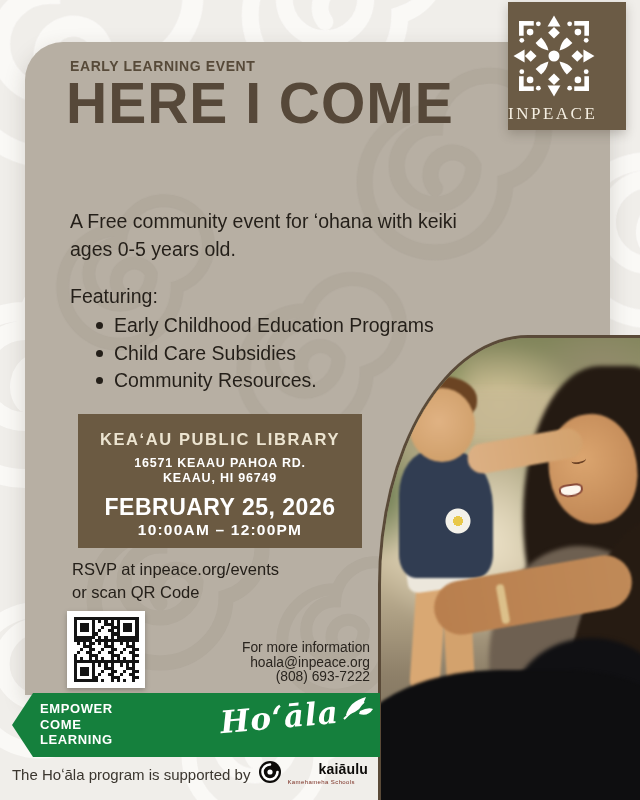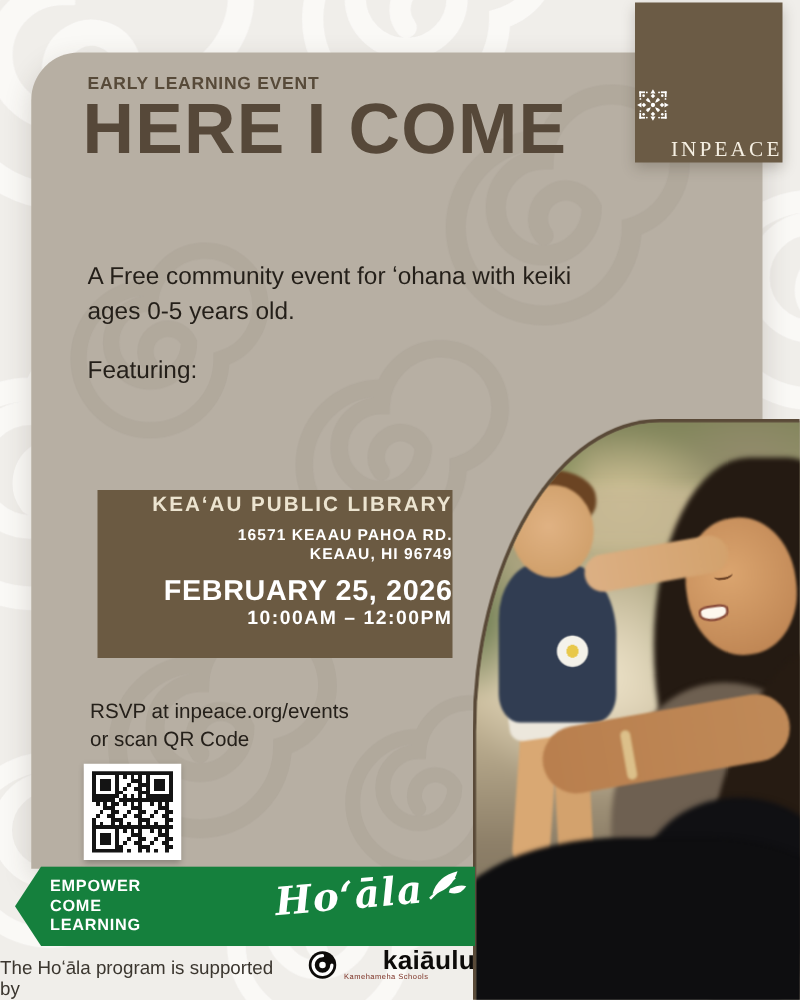--- a/index.html
+++ b/index.html
@@ -14,22 +14,22 @@
 
   .eyebrow{position:absolute;left:70px;top:58px;font-size:14px;font-weight:800;letter-spacing:.6px;color:#574a39;}
   .title{position:absolute;left:66px;top:74px;font-size:57px;line-height:59px;font-weight:800;
          letter-spacing:1px;color:#564839;}
   .intro{position:absolute;left:70px;top:207px;font-size:19.5px;line-height:28px;color:#241f19;}
   .featuring{position:absolute;left:70px;top:283px;font-size:19.5px;line-height:27px;color:#241f19;}
   .featuring ul{list-style:none;margin:2px 0 0 0;padding:0;}
   .featuring li{display:flex;align-items:center;margin-left:26px;line-height:27.5px;}
   .featuring .dot{width:7px;height:7px;border-radius:50%;background:#241f19;margin-right:11px;flex:none;}
 
-  .eventbox{position:absolute;left:78px;top:392px;width:284px;height:134px;background:#6b5a42;
-            color:#fff;text-align:right;padding-top:3px;}
+  .eventbox{position:absolute;left:78px;top:414px;width:284px;height:134px;background:#6b5a42;
+            color:#fff;text-align:center;padding-top:16px;}
   .venue{font-size:16.5px;font-weight:600;letter-spacing:1.6px;color:#ece4d0;}
   .addr{font-size:12.5px;font-weight:700;letter-spacing:.8px;line-height:14.5px;margin-top:7px;}
   .date{font-size:23px;font-weight:800;letter-spacing:.5px;margin-top:9px;}
   .time{font-size:15.5px;font-weight:800;letter-spacing:1.2px;}
 
   .rsvp{position:absolute;left:72px;top:558px;font-size:16.5px;line-height:23px;color:#25201a;}
   .qr{position:absolute;left:67px;top:611px;width:78px;height:77px;background:#fff;padding:6px;
       box-shadow:0 2px 5px rgba(0,0,0,.25);}
   .qr svg{width:100%;height:100%;display:block;}
   .contact{position:absolute;left:170px;top:641px;width:200px;text-align:right;
@@ -75,26 +75,26 @@
   .ribbon-lines{position:absolute;left:28px;top:8px;font-size:13px;font-weight:800;letter-spacing:.6px;
                 line-height:15.5px;color:#fff;}
   .hoala{position:absolute;left:208px;top:6px;color:#fff;font-family:"DejaVu Serif",serif;
          font-style:italic;font-weight:700;font-size:31px;transform:rotate(-5deg);letter-spacing:1px;}
   .hoala-leaf{position:absolute;left:328px;top:2px;}
 
   .footer-row{position:absolute;left:0;top:760px;width:380px;display:flex;align-items:flex-start;justify-content:center;z-index:6;}
   .supported{font-size:15px;color:#3b362f;margin-top:6px;}
   .sponsor{display:flex;align-items:flex-start;margin-left:8px;}
   .sponsor-text{display:flex;flex-direction:column;align-items:flex-start;margin-left:4px;}
-  .sponsor-name{font-size:21px;font-weight:800;color:#0d0b09;line-height:18px;letter-spacing:.2px;margin-left:32px;}
+  .sponsor-name{font-size:14px;font-weight:800;color:#0d0b09;line-height:18px;letter-spacing:.2px;margin-left:32px;}
   .sponsor-sub{font-size:6px;color:#7a2e22;letter-spacing:.4px;margin-top:1px;margin-left:1px;}
 
   
   .inpeace{position:absolute;left:508px;top:2px;width:118px;height:128px;background:#6b5b45;z-index:7;
-           display:flex;flex-direction:row;align-items:flex-end;box-shadow:0 4px 10px rgba(60,50,40,.25);}
+           display:flex;flex-direction:column;align-items:flex-start;box-shadow:0 4px 10px rgba(60,50,40,.25);}
   .inpeace-name{font-family:"Liberation Serif",serif;font-size:17px;letter-spacing:2.5px;color:#f5efe2;margin-top:2px;}
 
   .cardswirls{position:absolute;inset:0;pointer-events:none;}
 </style>
 </head>
 <body>
 
 <div class="poster">
 
   <svg class="bgswirls" width="640" height="800">
@@ -131,20 +131,34 @@
     <div>HERE I COME</div>
   </div>
 
   <div class="intro">
     <div>A Free community event for ʻohana with keiki</div>
     <div>ages 0-5 years old.</div>
   </div>
 
   <div class="featuring">
     <div>Featuring:</div>
+    <ul>
+      <li>
+        <span class="dot"></span>
+        <span>Early Childhood Education Programs</span>
+      </li>
+      <li>
+        <span class="dot"></span>
+        <span>Child Care Subsidies</span>
+      </li>
+      <li>
+        <span class="dot"></span>
+        <span>Community Resources.</span>
+      </li>
+    </ul>
   </div>
 
   <div class="eventbox">
     <div class="venue">KEAʻAU PUBLIC LIBRARY</div>
     <div class="addr">
       <div>16571 KEAAU PAHOA RD.</div>
       <div>KEAAU, HI 96749</div>
     </div>
     <div class="date">FEBRUARY 25, 2026</div>
     <div class="time">10:00AM – 12:00PM</div>
@@ -402,20 +416,25 @@
         <rect x="6" y="20" width="1" height="1" fill="#141414"></rect>
         <rect x="7" y="20" width="1" height="1" fill="#141414"></rect>
         <rect x="9" y="20" width="1" height="1" fill="#141414"></rect>
         <rect x="12" y="20" width="1" height="1" fill="#141414"></rect>
         <rect x="14" y="20" width="1" height="1" fill="#141414"></rect>
         <rect x="16" y="20" width="1" height="1" fill="#141414"></rect>
         <rect x="19" y="20" width="1" height="1" fill="#141414"></rect>
       </svg>
   </div>
 
+  <div class="contact">
+    <div>For more information</div>
+    <div>hoala@inpeace.org</div>
+    <div>(808) 693-7222</div>
+  </div>
 
   <div class="photo">
     <div class="ph-bg"></div>
     <div class="beam"></div>
     <div class="mom-hair-back"></div>
     <div class="mom-shirt"></div>
     <div class="mom-hair-strand"></div>
     <div class="mom-face"></div>
     <div class="mom-eye"></div>
     <div class="mom-smile"></div>

